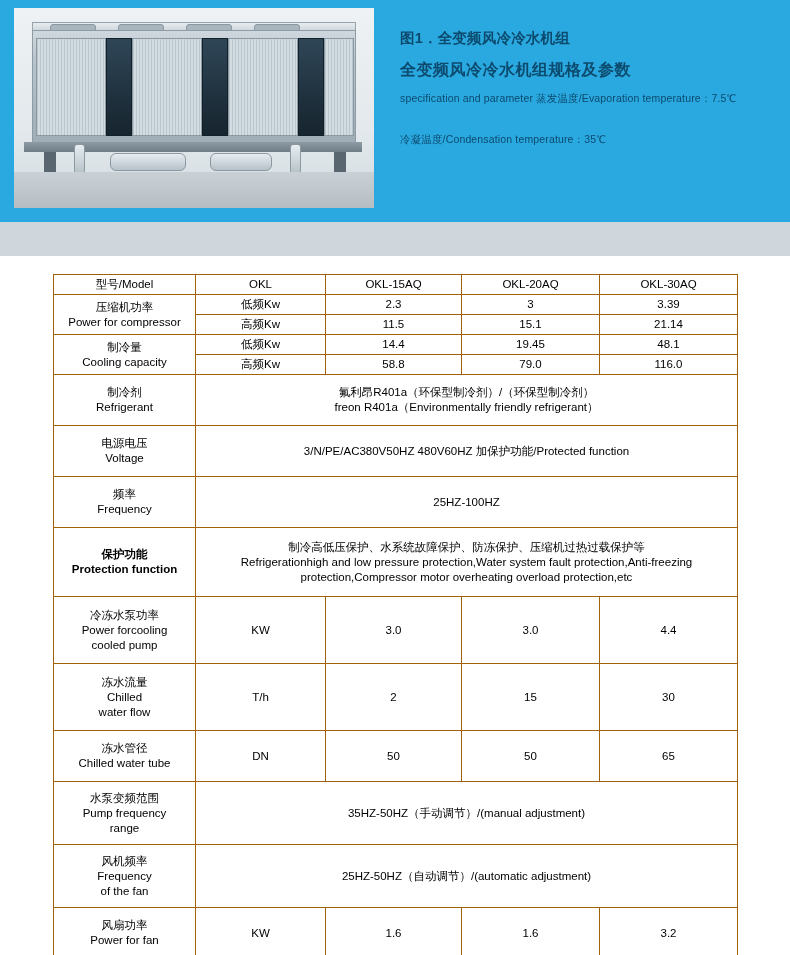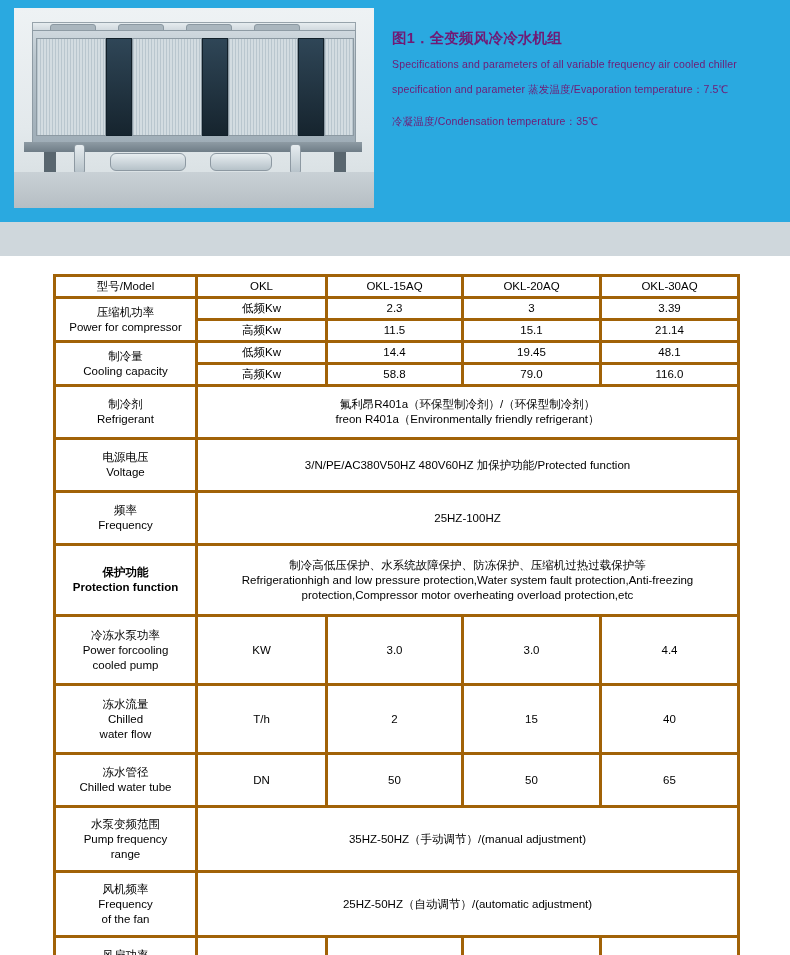--- a/index.html
+++ b/index.html
@@ -98,24 +98,24 @@
     background: #59666f;
   }
   .ph-ground {
     position: absolute;
     left: 0; top: 164px; width: 360px; height: 36px;
     background: linear-gradient(180deg,#c9d1d6,#b6bec4);
   }
 
   .header-text {
     position: absolute;
-    left: 392px;
+    left: 400px;
     top: 28px;
     width: 382px;
-    color: #701a75;
+    color: #0c4a6e;
   }
   .fig-cn {
     font-size: 14.5px;
     font-weight: bold;
     line-height: 20px;
     letter-spacing: 0.2px;
   }
   .fig-en {
     font-size: 13.5px;
     line-height: 22px;
@@ -131,38 +131,38 @@
   }
   .sub-en {
     font-size: 10.5px;
     line-height: 17px;
     margin-top: 8px;
     letter-spacing: 0.15px;
   }
   .sub-en2 {
     font-size: 10.5px;
     line-height: 17px;
-    margin-top: 15px;
+    margin-top: 24px;
     letter-spacing: 0.15px;
   }
 
   
   .table-wrap {
     position: absolute;
     left: 53px;
     top: 274px;
     width: 684px;
   }
   table.spec {
     border-collapse: collapse;
     width: 684px;
     table-layout: fixed;
   }
   table.spec td {
-    border: 3px solid #a16207;
+    border: 1px solid #a16207;
     text-align: center;
     vertical-align: middle;
     font-size: 11.5px;
     line-height: 15px;
     padding: 2px 2px;
     color: #000;
   }
   td.label {
     font-size: 11.5px;
     line-height: 15px;
@@ -205,21 +205,21 @@
     <div class="ph-pipe" style="left:196px;top:145px;width:60px;height:16px;"></div>
     <div class="ph-pipe" style="left:60px;top:136px;width:9px;height:28px;border-radius:3px;"></div>
     <div class="ph-pipe" style="left:276px;top:136px;width:9px;height:28px;border-radius:3px;"></div>
     <div class="ph-leg" style="left:30px;"></div>
     <div class="ph-leg" style="left:320px;"></div>
     <div class="ph-ground"></div>
   </div>
 
   <div class="header-text">
     <div class="fig-cn">图1．全变频风冷冷水机组</div>
-    <div class="sub-en">Specifications and parameters of all variable frequency air cooled chiller</div>
+    <div class="title-cn">全变频风冷冷水机组规格及参数</div>
     <div class="sub-en">specification and parameter  蒸发温度/Evaporation temperature：7.5℃</div>
     <div class="sub-en2">冷凝温度/Condensation temperature：35℃</div>
   </div>
 </div>
 <div class="header-bottom-strip"></div>
 
 <div class="table-wrap">
   <table class="spec">
     <colgroup>
       <col class="col-label">
@@ -325,21 +325,21 @@
 
       <tr>
         <td class="label" style="height:62px;">
           <div>冻水流量</div>
           <div>Chilled</div>
           <div>water flow</div>
         </td>
         <td>T/h</td>
         <td>2</td>
         <td>15</td>
-        <td>40</td>
+        <td>30</td>
       </tr>
 
       <tr>
         <td class="label tall">
           <div>冻水管径</div>
           <div>Chilled water tube</div>
         </td>
         <td>DN</td>
         <td>50</td>
         <td>50</td>

